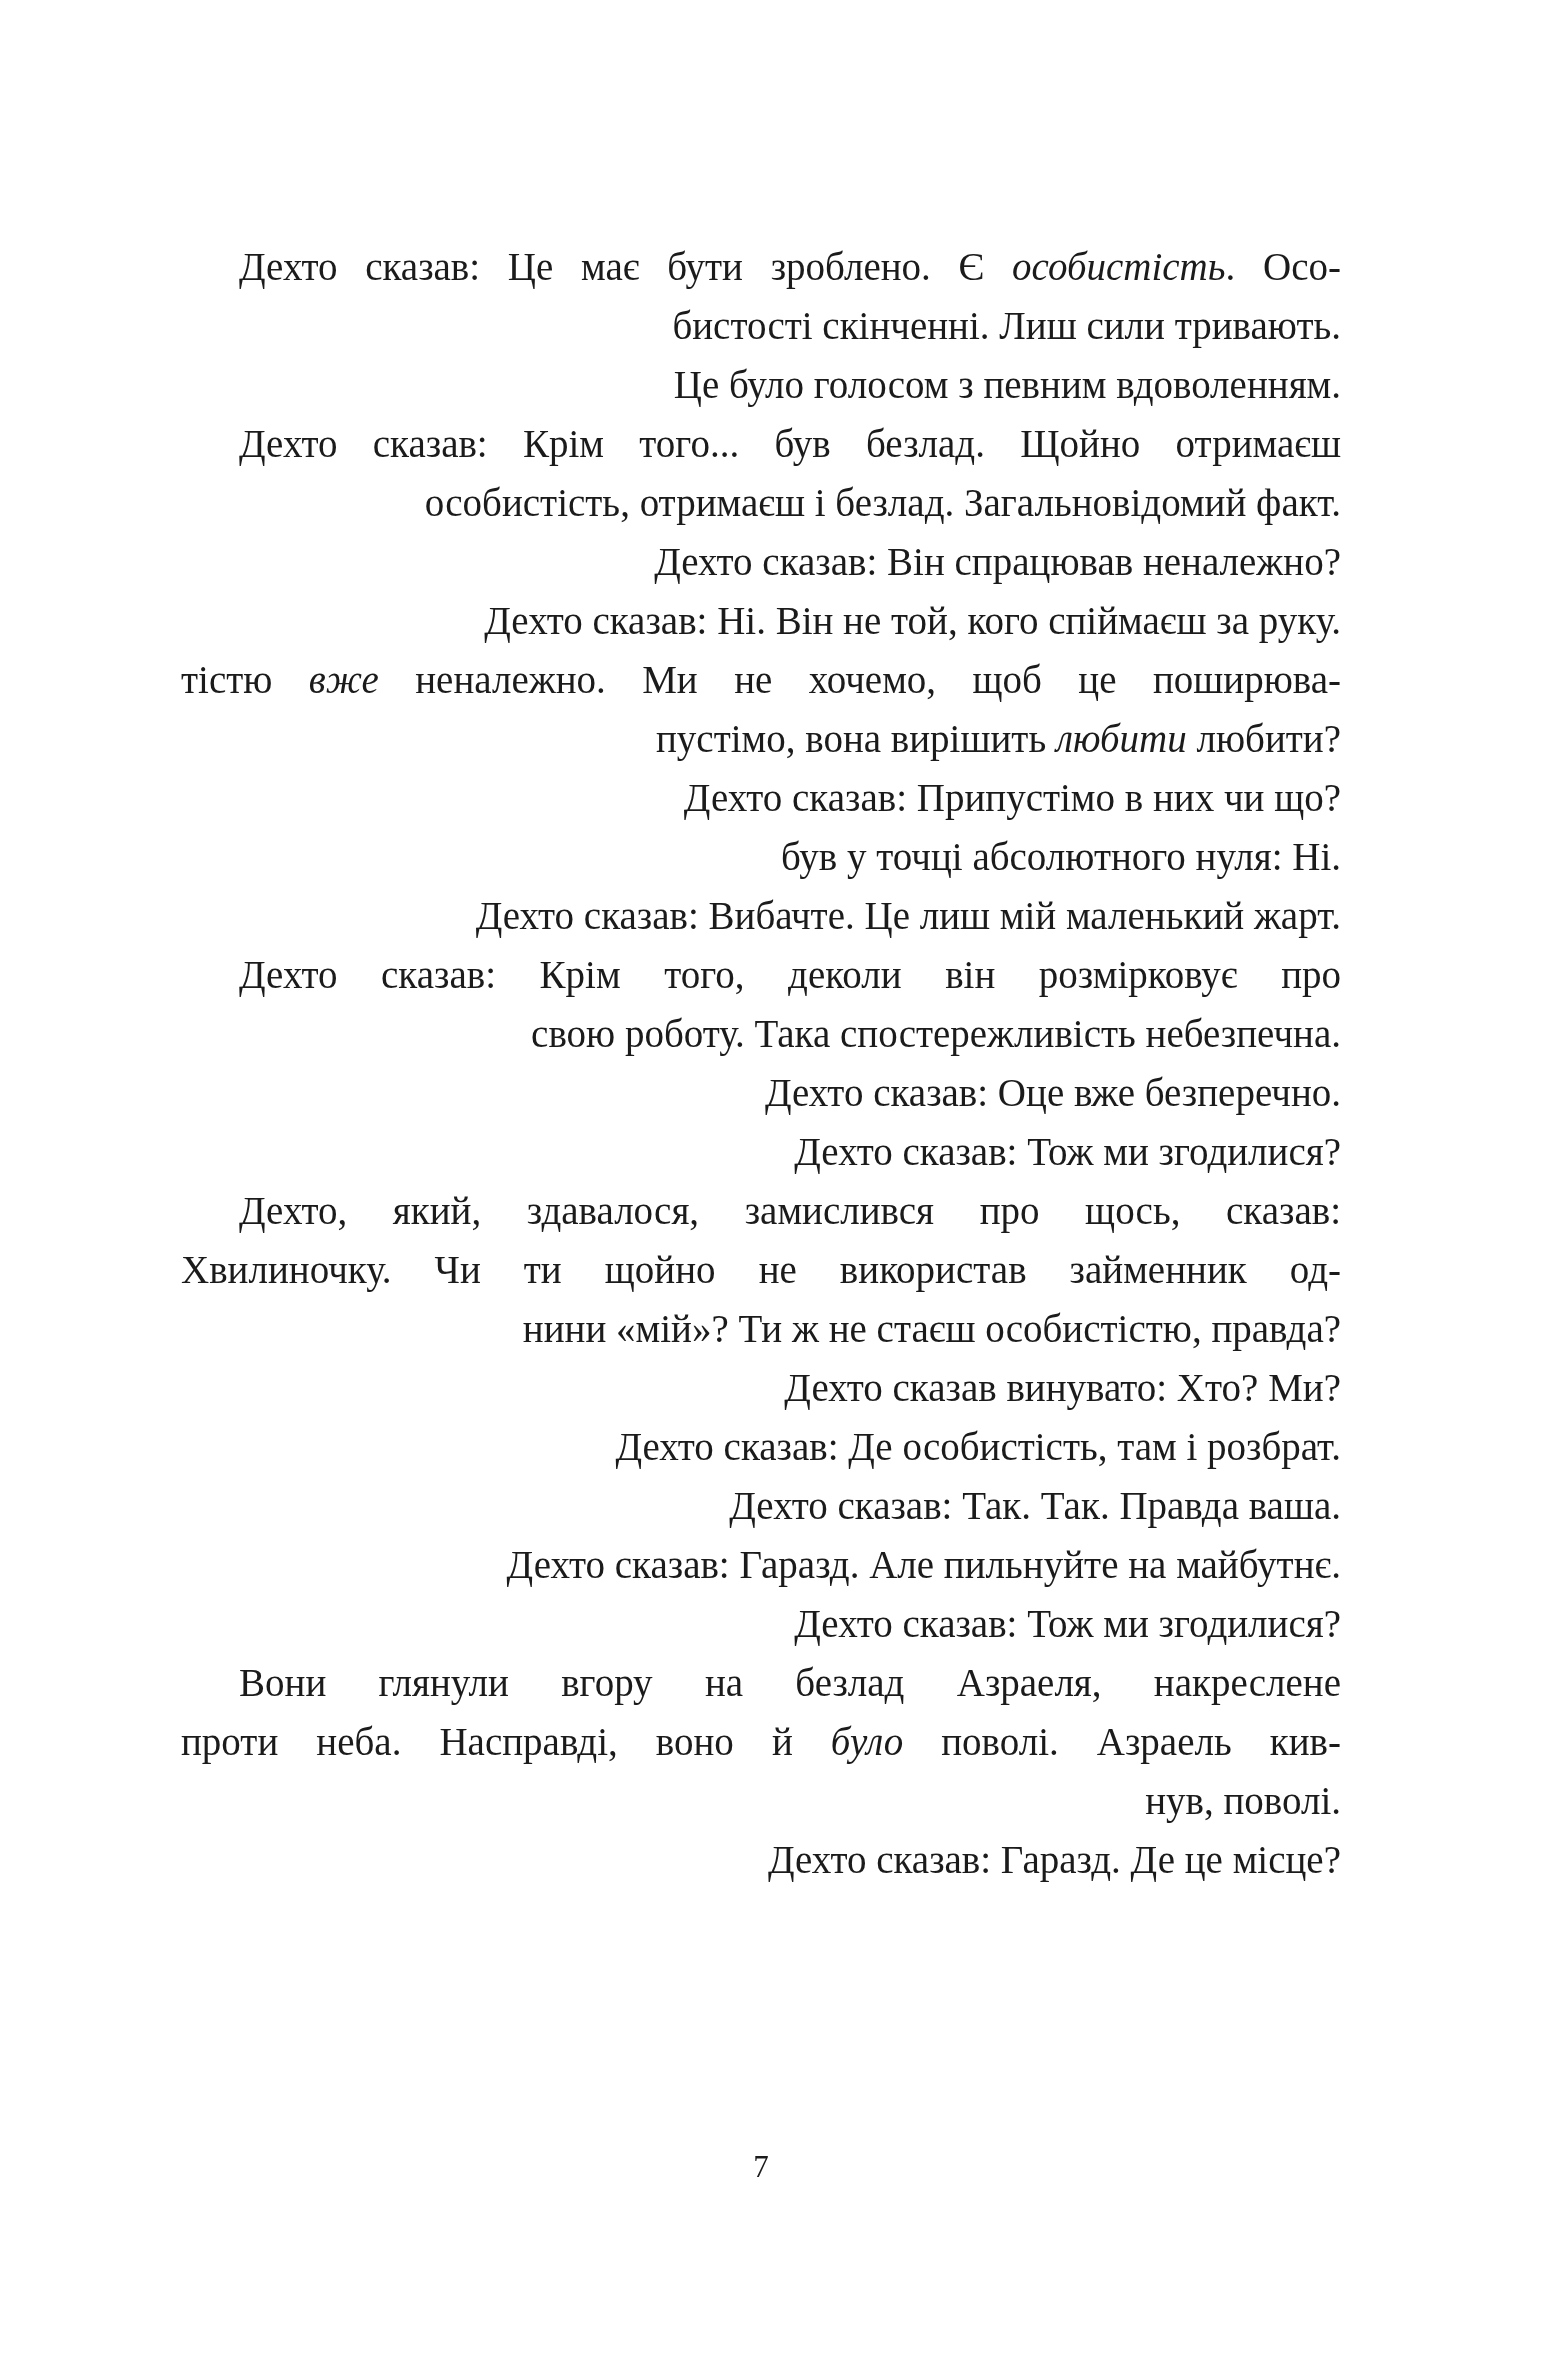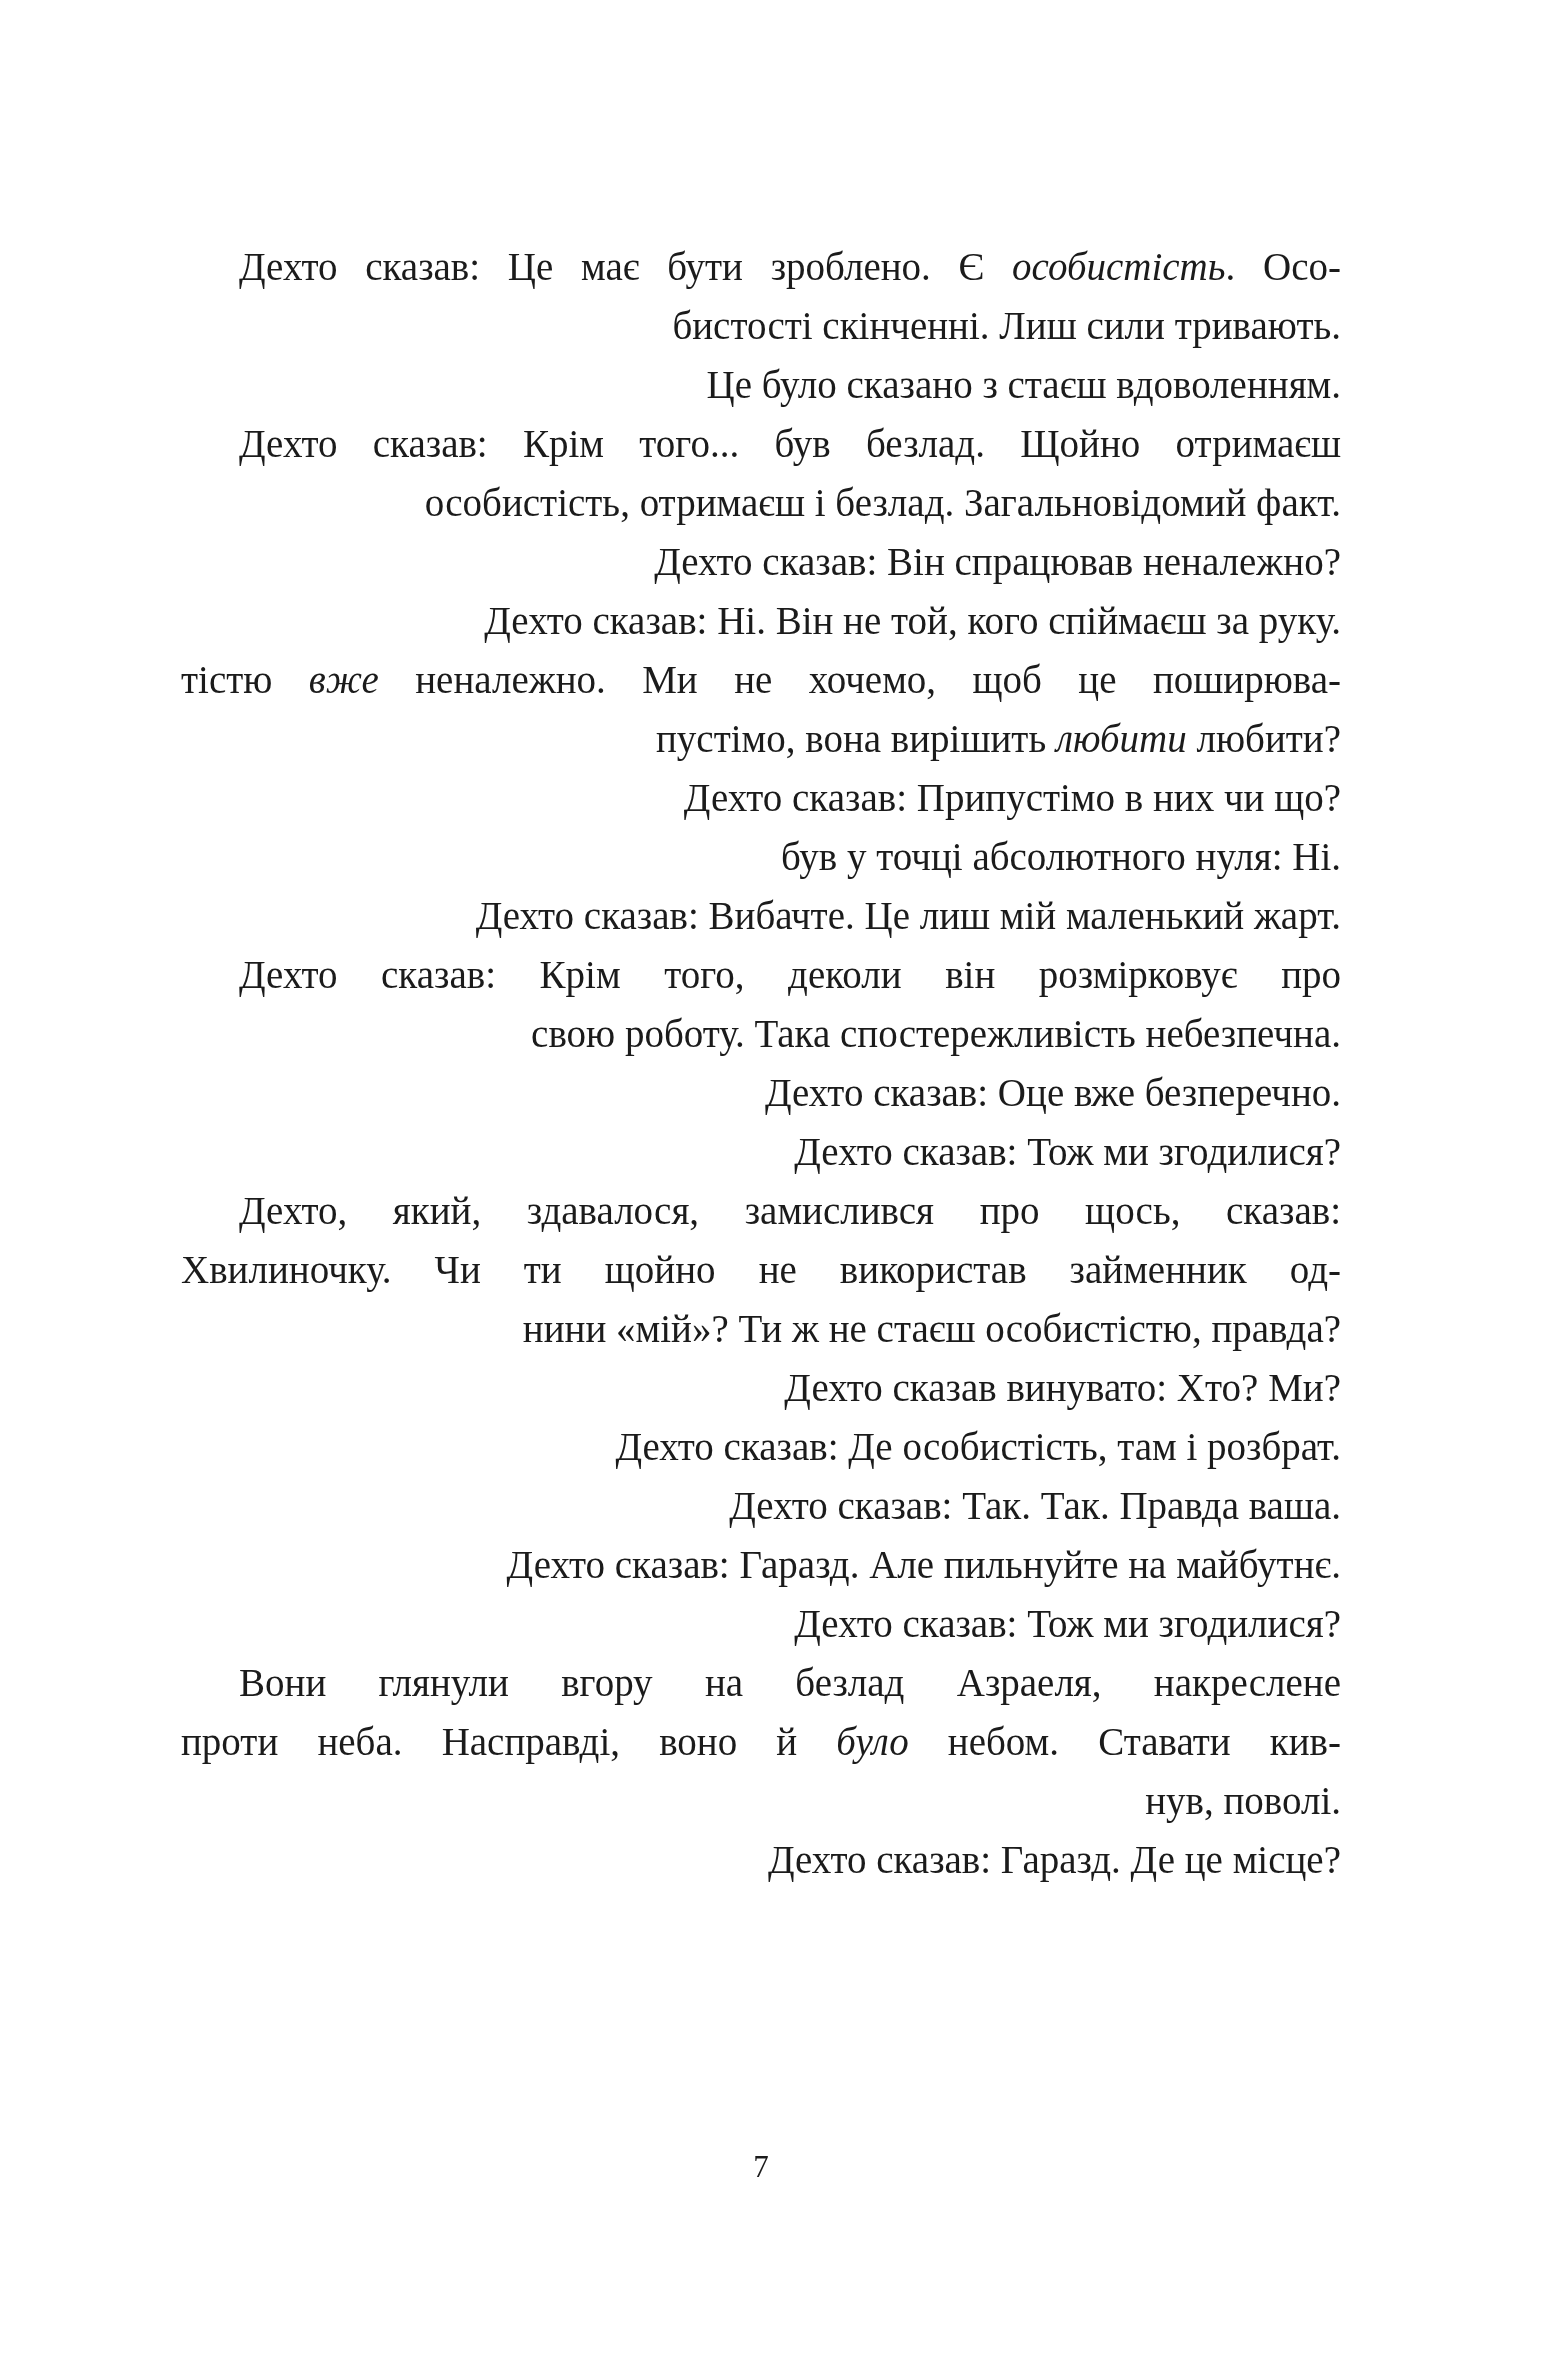--- a/index.html
+++ b/index.html
@@ -62,21 +62,21 @@
     color: #1b1b1b;
   }
 </style>
 </head>
 <body>
 
 <div class="page">
   <div class="text-block" id="text-block">
       <div class="line indent justify"><span>Дехто сказав: Це має бути зроблено. Є </span><span class="seg-italic">особистість</span><span>. Осо-</span></div>
       <div class="line"><span>бистості скінченні. Лиш сили тривають.</span></div>
-      <div class="line indent"><span>Це було сказано з стаєш вдоволенням.</span></div>
+      <div class="line indent"><span>Це було голосом з певним вдоволенням.</span></div>
       <div class="line indent justify"><span>Дехто сказав: Крім того... був безлад. Щойно отримаєш</span></div>
       <div class="line"><span>особистість, отримаєш і безлад. Загальновідомий факт.</span></div>
       <div class="line indent"><span>Дехто сказав: Він спрацював неналежно?</span></div>
       <div class="line indent"><span>Дехто сказав: Ні. Він не той, кого спіймаєш за руку.</span></div>
       <div class="line justify"><span>тістю </span><span class="seg-italic">вже</span><span> неналежно. Ми не хочемо, щоб це поширюва-</span></div>
       <div class="line"><span>пустімо, вона вирішить </span><span class="seg-italic">любити</span><span> любити?</span></div>
       <div class="line indent"><span>Дехто сказав: Припустімо в них чи що?</span></div>
       <div class="line"><span>був у точці абсолютного нуля: Ні.</span></div>
       <div class="line indent"><span>Дехто сказав: Вибачте. Це лиш мій маленький жарт.</span></div>
       <div class="line indent justify"><span>Дехто сказав: Крім того, деколи він розмірковує про</span></div>
@@ -85,19 +85,19 @@
       <div class="line indent"><span>Дехто сказав: Тож ми згодилися?</span></div>
       <div class="line indent justify"><span>Дехто, який, здавалося, замислився про щось, сказав:</span></div>
       <div class="line justify"><span>Хвилиночку. Чи ти щойно не використав займенник од-</span></div>
       <div class="line"><span>нини «мій»? Ти ж не стаєш особистістю, правда?</span></div>
       <div class="line indent"><span>Дехто сказав винувато: Хто? Ми?</span></div>
       <div class="line indent"><span>Дехто сказав: Де особистість, там і розбрат.</span></div>
       <div class="line indent"><span>Дехто сказав: Так. Так. Правда ваша.</span></div>
       <div class="line indent"><span>Дехто сказав: Гаразд. Але пильнуйте на майбутнє.</span></div>
       <div class="line indent"><span>Дехто сказав: Тож ми згодилися?</span></div>
       <div class="line indent justify"><span>Вони глянули вгору на безлад Азраеля, накреслене</span></div>
-      <div class="line justify"><span>проти неба. Насправді, воно й </span><span class="seg-italic">було</span><span> небом. Ставати кив-</span></div>
+      <div class="line justify"><span>проти неба. Насправді, воно й </span><span class="seg-italic">було</span><span> поволі. Азраель кив-</span></div>
       <div class="line"><span>нув, поволі.</span></div>
       <div class="line indent"><span>Дехто сказав: Гаразд. Де це місце?</span></div>
     </div>
   <div class="page-number">7</div>
 </div>
 
 
 </body></html>

